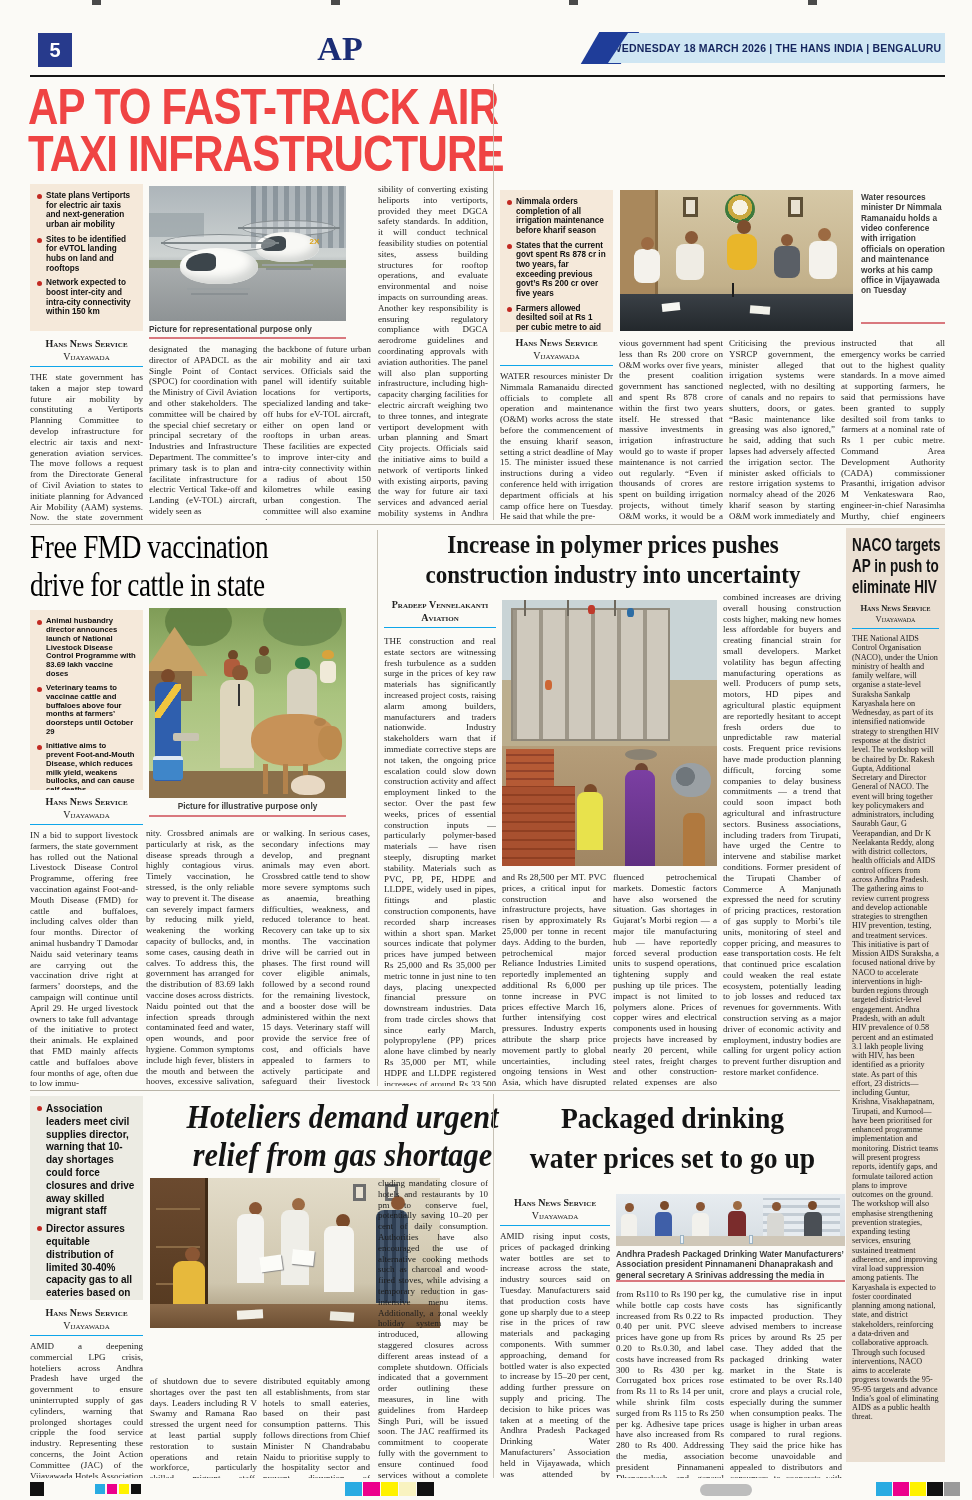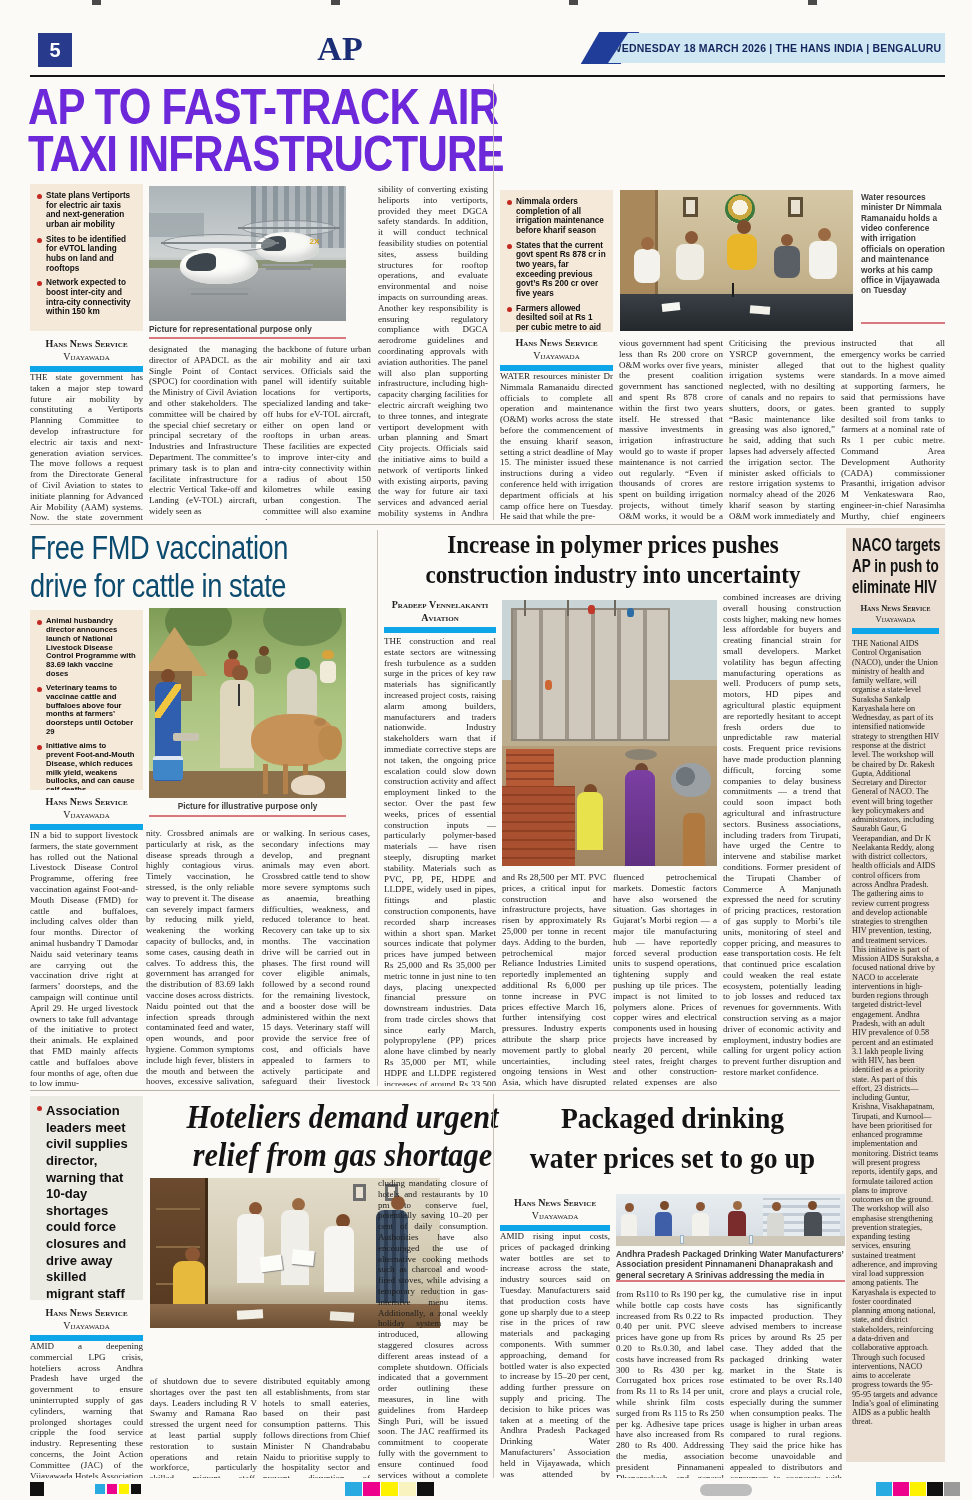--- a/index.html
+++ b/index.html
@@ -11,43 +11,43 @@
   .pagenum{background:#273a8c;color:#fff;font:bold 20px/34px "Liberation Sans",sans-serif;text-align:center}
   .masthead{font-family:"Liberation Serif",serif;font-weight:bold;color:#1b2d75;font-size:34px;text-align:center}
   .datestrip{background:#cfe6f3;clip-path:polygon(20px 0,100% 0,100% 100%,0 100%)}
   .dateline{font:bold 10.5px/30px "Liberation Sans",sans-serif;color:#15255e;text-align:center;letter-spacing:.2px}
   .slash{background:#1f3d99;transform:skewX(-30deg)}
   .rule{background:#151515}
   .hr{background:#b9b4a8}
   .vr{background:#c6c1b4;width:1px}
   .tick{background:#4a4a4a}
   
-  .himp{font-family:"Liberation Sans",sans-serif;font-weight:900;color:#6d28d9;letter-spacing:-1px}
+  .himp{font-family:"Liberation Sans",sans-serif;font-weight:900;color:#ef4444;letter-spacing:-1px}
   .himp>div{font-size:50px;line-height:47px;white-space:nowrap;transform:scaleX(.84);transform-origin:0 50%}
   .hserif{font-family:"Liberation Serif",serif;font-weight:600;color:#141414;text-align:center}
   .hserif>div{white-space:nowrap;transform:scaleX(.92);transform-origin:50% 50%}
-  .hfmd{font-family:Liberation Sans, sans-serif;font-weight:500;color:#0c4a6e;letter-spacing:-.5px}
+  .hfmd{font-family:Liberation Serif, serif;font-weight:500;color:#000000;letter-spacing:-.5px}
   .hfmd>div{font-size:34px;line-height:38px;white-space:nowrap;transform:scaleX(.8);transform-origin:0 50%}
   .hital{font-style:italic}
   .hnaco{font-family:"Liberation Sans",sans-serif;font-weight:800;color:#141414}
   .hnaco>div{font-size:18px;line-height:21px;white-space:nowrap;transform:scaleX(.75);transform-origin:0 50%}
   
   .bt{font-size:9px;line-height:1.2;text-align:justify;overflow:hidden}
   .by{text-align:center;font-variant:small-caps;font-size:10px;line-height:1.3;color:#222;
-      border-bottom:6px solid #0ea5e9;padding-bottom:3px;overflow:hidden}
+      border-bottom:1px solid #0ea5e9;padding-bottom:3px;overflow:hidden}
   .by .b1{font-weight:bold}
   .cap{font:600 8.3px/1.25 "Liberation Sans",sans-serif;color:#3c3c3c;overflow:hidden}
   .redline{border-bottom:2px solid #d9787e;padding-bottom:3px}
   .bx{background:#f5e9da;padding:7px 7px 5px 7px;overflow:hidden}
   .bi{display:flex;margin-bottom:5px}
   .dot{width:5px;height:5px;border-radius:50%;background:#c22a22;margin:3px 4px 0 0;flex:none}
   .btxt{font:bold 8.2px/1.18 "Liberation Sans",sans-serif;color:#101010}
   .fmdb .btxt{font-size:7.7px;line-height:1.15}
   .grayb{background:#ecebe3}
-  .grayb .btxt{font-size:13px;line-height:1.28}
+  .grayb .btxt{font-size:10px;line-height:1.28}
   .nbody{font-size:8.2px;line-height:1.13;text-align:left;overflow:hidden}
   .ph{position:absolute;overflow:hidden;background:#cfcfcb}
   .ph div{position:absolute}
   .cbar{position:absolute}
 </style>
 </head>
 <body>
 
 <div class="page">
 

